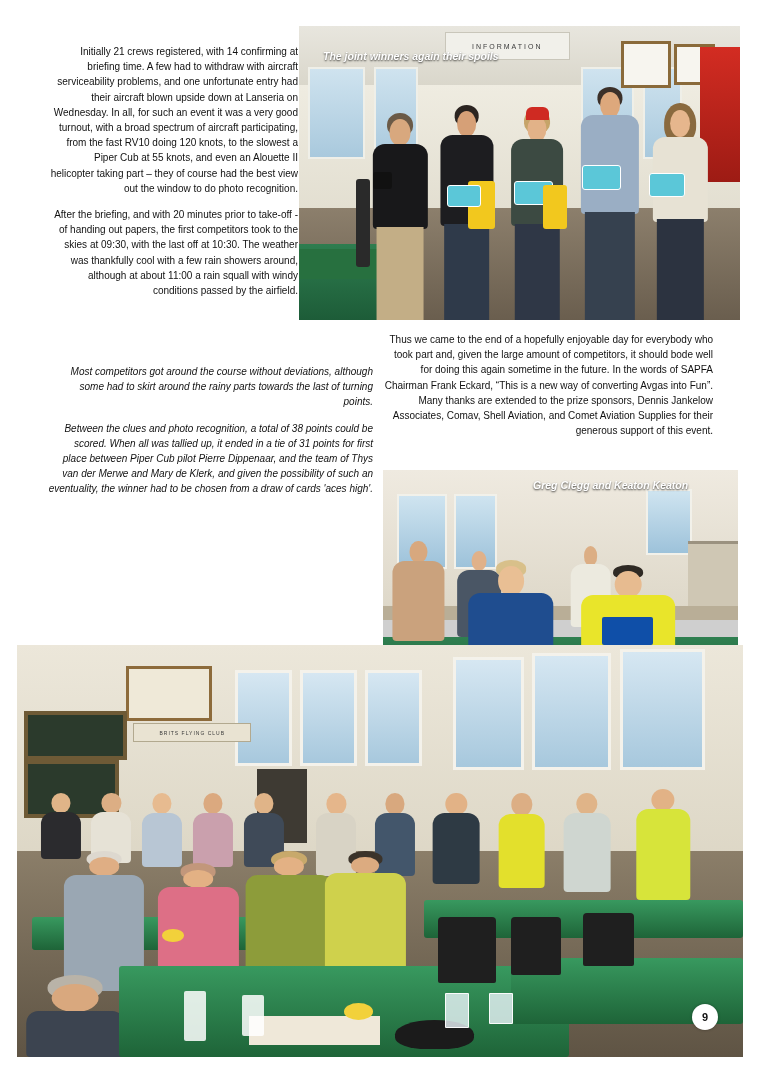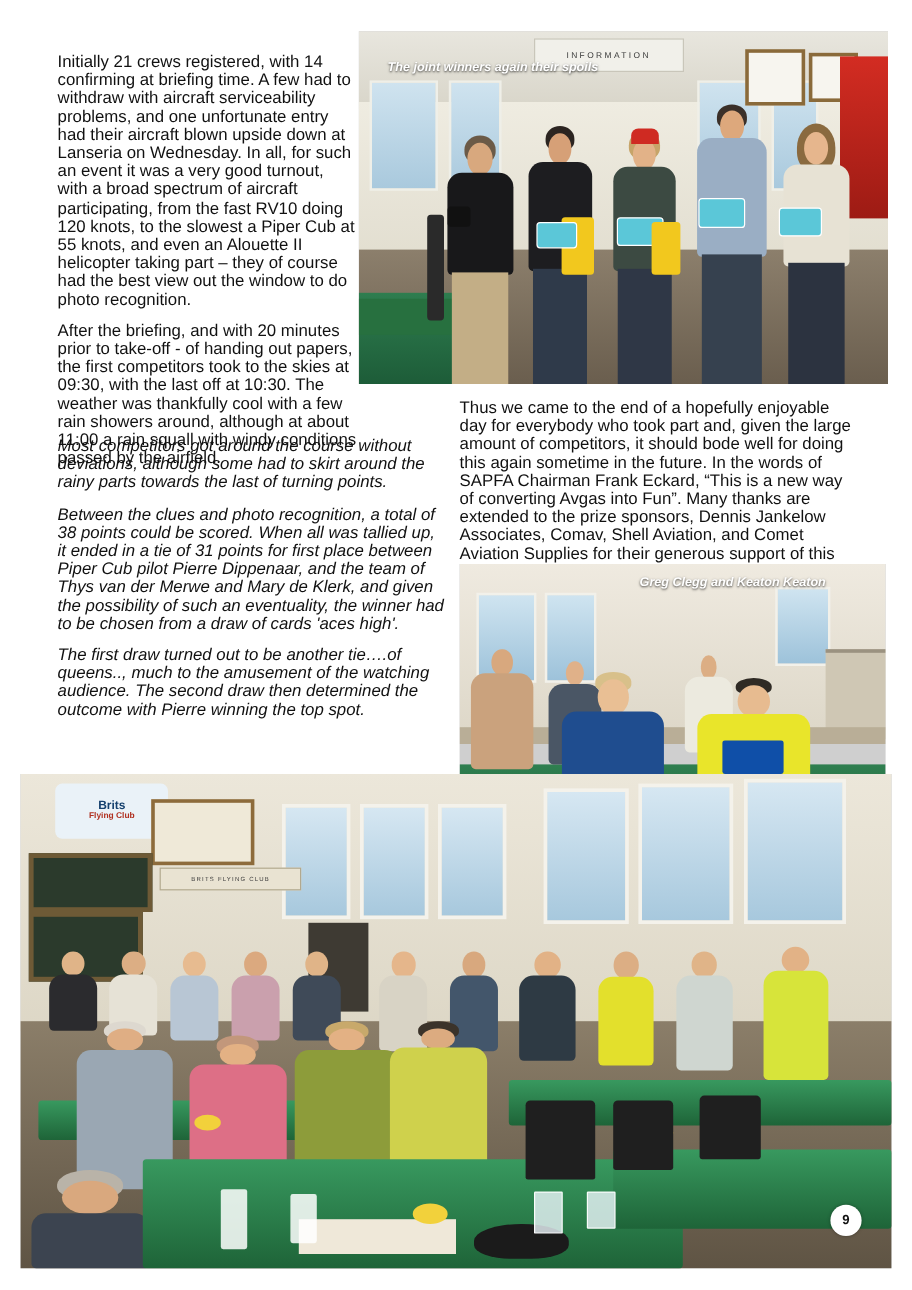--- a/index.html
+++ b/index.html
@@ -33,24 +33,24 @@
     width: 325px;
   }
   .col-right {
     position: absolute;
     left: 383px;
     top: 332px;
     width: 330px;
   }
 
   .para {
-    font-size: 14px;
+    font-size: 10px;
     line-height: 15.2px;
     margin: 0 0 11px 0;
-    text-align: left;
+    text-align: right;
     color: #111111;
   }
 
   
   .photo {
     position: absolute;
     overflow: hidden;
     background: #cfcfcf;
   }
 
@@ -233,21 +233,20 @@
 <div class="page">
 
   <div class="col-left">
     <p class="para">Initially 21 crews registered, with 14 confirming at briefing time. A few had to withdraw with aircraft serviceability problems, and one unfortunate entry had their aircraft blown upside down at Lanseria on Wednesday. In all, for such an event it was a very good turnout, with a broad spectrum of aircraft participating, from the fast RV10 doing 120 knots, to the slowest a Piper Cub at 55 knots, and even an Alouette II helicopter taking part – they of course had the best view out the window to do photo recognition.</p>
     <p class="para">After the briefing, and with 20 minutes prior to take-off - of handing out papers, the first competitors took to the skies at 09:30, with the last off at 10:30. The weather was thankfully cool with a few rain showers around, although at about 11:00 a rain squall with windy conditions passed by the airfield.</p>
   </div>
 
   <div class="col-left wide" style="top: 364px; font-style: italic;">
     <p class="para">Most competitors got around the course without deviations, although some had to skirt around the rainy parts towards the last of turning points.</p>
     <p class="para">Between the clues and photo recognition, a total of 38 points could be scored. When all was tallied up, it ended in a tie of 31 points for first place between Piper Cub pilot Pierre Dippenaar, and the team of Thys van der Merwe and Mary de Klerk, and given the possibility of such an eventuality, the winner had to be chosen from a draw of cards 'aces high'.</p>
-    <p class="para">The first draw turned out to be another tie….of queens.., much to the amusement of the watching audience. The second draw then determined the outcome with Pierre winning the top spot.</p>
   </div>
 
   <div class="col-right">
     <p class="para">Thus we came to the end of a hopefully enjoyable day for everybody who took part and, given the large amount of competitors, it should bode well for doing this again sometime in the future. In the words of SAPFA Chairman Frank Eckard, “This is a new way of converting Avgas into Fun”. Many thanks are extended to the prize sponsors, Dennis Jankelow Associates, Comav, Shell Aviation, and Comet Aviation Supplies for their generous support of this event.</p>
   </div>
 
   <div class="photo" id="photo-winners">
     <div class="scene">
       <div class="p1-ceiling"></div>
       <div class="p1-wall"></div>
@@ -362,24 +361,20 @@
       <div class="p3-back"></div>
       <div class="p3-floor"></div>
 
       <div class="p3-win" style="left:30%;top:6%;width:7%;height:22%;"></div>
       <div class="p3-win" style="left:39%;top:6%;width:7%;height:22%;"></div>
       <div class="p3-win" style="left:48%;top:6%;width:7%;height:22%;"></div>
       <div class="p3-win" style="left:60%;top:3%;width:9%;height:26%;"></div>
       <div class="p3-win" style="left:71%;top:2%;width:10%;height:27%;"></div>
       <div class="p3-win" style="left:83%;top:1%;width:11%;height:28%;"></div>
 
-      <div class="p3-logo">
-        <span class="l1">Brits</span>
-        <span class="l2">Flying Club</span>
-      </div>
 
       <div class="p3-pic" style="left:15%;top:5%;width:11%;height:12%;"></div>
       <div class="p3-board" style="left:1%;top:16%;width:13%;height:10%;"></div>
       <div class="p3-board" style="left:1%;top:28%;width:12%;height:12%;"></div>
       <div style="position:absolute;left:16%;top:19%;width:16%;height:4%;background:#e9e3d2;border:1px solid #b2a98f;color:#3a3a3a;font-size:5px;display:flex;align-items:center;justify-content:center;letter-spacing:1px;">BRITS FLYING CLUB</div>
       <div style="position:absolute;left:33%;top:30%;width:7%;height:18%;background:#3e3a33;"></div>
 
       <div class="person" style="left:3%;bottom:48%;width:6%;height:16%;">
         <div class="p-head" style="top:0;width:44%;height:30%;background:#e0b488;"></div>
         <div class="p-body" style="top:28%;width:92%;height:72%;background:#2b2b2e;"></div>

